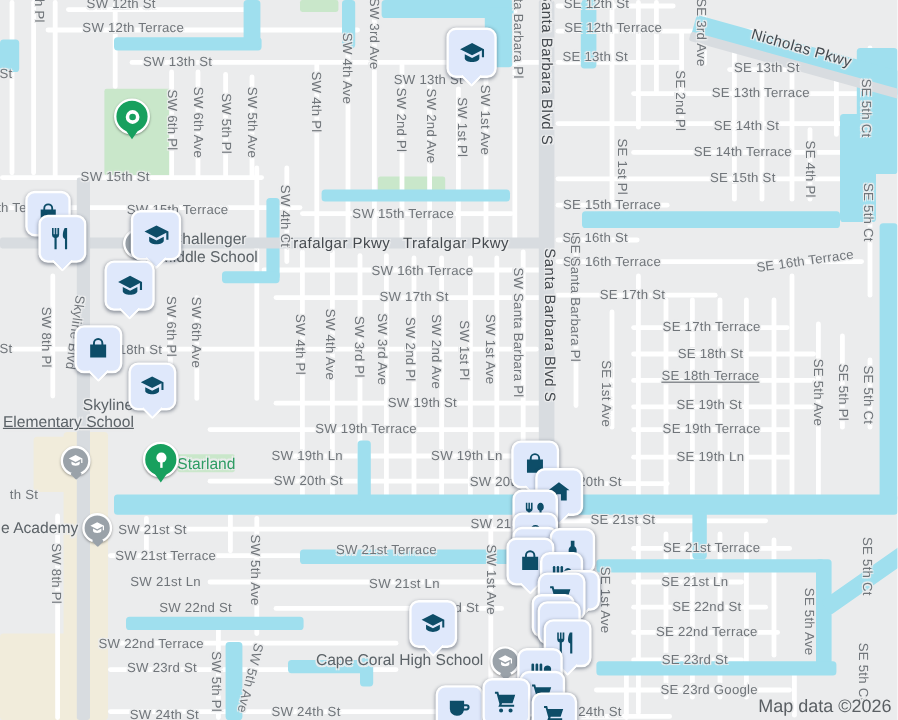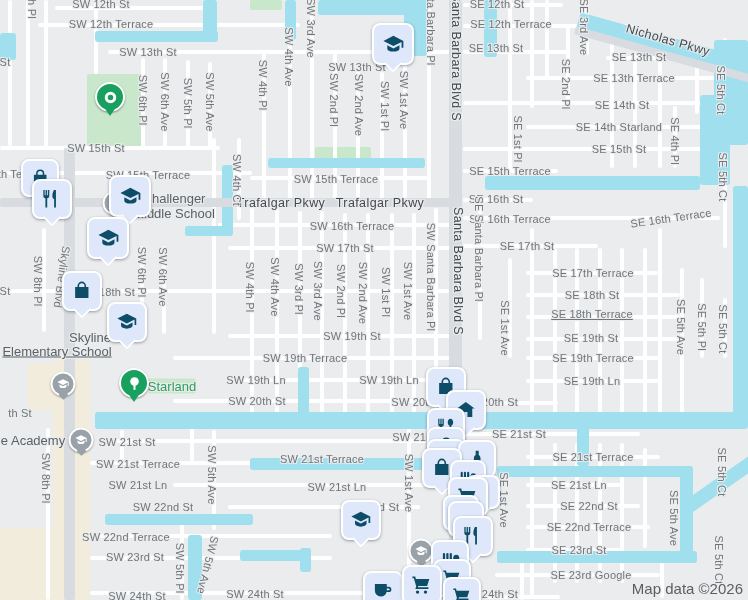--- a/index.html
+++ b/index.html
@@ -229,21 +229,21 @@
     <div class="lbl" style="left: 126px; top: 537px; transform: translate(-50%, -50%);">SW 22nd Terrace</div>
     <div class="lbl" style="left: 135px; top: 557px; transform: translate(-50%, -50%);">SW 23rd St</div>
     <div class="lbl" style="left: 137px; top: 596px; transform: translate(-50%, -50%);">SW 24th St</div>
     <div class="lbl" style="left: 255px; top: 594px; transform: translate(-50%, -50%);">SW 24th St</div>
     <div class="lbl" style="left: 497px; top: 4px; transform: translate(-50%, -50%);">SE 12th St</div>
     <div class="lbl" style="left: 511px; top: 24px; transform: translate(-50%, -50%);">SE 12th Terrace</div>
     <div class="lbl" style="left: 496px; top: 48px; transform: translate(-50%, -50%);">SE 13th St</div>
     <div class="lbl" style="left: 639px; top: 57px; transform: translate(-50%, -50%);">SE 13th St</div>
     <div class="lbl" style="left: 634px; top: 78px; transform: translate(-50%, -50%);">SE 13th Terrace</div>
     <div class="lbl" style="left: 622px; top: 105px; transform: translate(-50%, -50%);">SE 14th St</div>
-    <div class="lbl" style="left: 619px; top: 127px; transform: translate(-50%, -50%);">SE 14th Starland</div>
+    <div class="lbl" style="left: 619px; top: 127px; transform: translate(-50%, -50%);">SE 14th Terrace</div>
     <div class="lbl" style="left: 619px; top: 149px; transform: translate(-50%, -50%);">SE 15th St</div>
     <div class="lbl" style="left: 510px; top: 171px; transform: translate(-50%, -50%);">SE 15th Terrace</div>
     <div class="lbl" style="left: 496px; top: 199px; transform: translate(-50%, -50%);">SE 16th St</div>
     <div class="lbl" style="left: 510px; top: 219px; transform: translate(-50%, -50%);">SE 16th Terrace</div>
     <div class="lbl" style="left: 671px; top: 218px; transform: translate(-50%, -50%) rotate(-8deg);">SE 16th Terrace</div>
     <div class="lbl" style="left: 527px; top: 246px; transform: translate(-50%, -50%);">SE 17th St</div>
     <div class="lbl" style="left: 593px; top: 273px; transform: translate(-50%, -50%);">SE 17th Terrace</div>
     <div class="lbl" style="left: 592px; top: 295px; transform: translate(-50%, -50%);">SE 18th St</div>
     <div class="lbl" style="left: 592px; top: 314px; transform: translate(-50%, -50%); text-decoration: underline;">SE 18th Terrace</div>
     <div class="lbl" style="left: 591px; top: 338px; transform: translate(-50%, -50%);">SE 19th St</div>
@@ -316,20 +316,23 @@
     </div>
     <div class="poi" style="left: 57px; top: 351px; transform: translate(-50%, -50%); text-decoration: underline;">
       <div>Elementary School</div>
     </div>
     <div class="poi park" style="left: 172px; top: 386px; transform: translate(-50%, -50%);">
       <div>Starland</div>
     </div>
     <div class="poi" style="left: 33px; top: 440px; transform: translate(-50%, -50%);">
       <div>e Academy</div>
     </div>
+    <div class="poi" style="left: 333px; top: 550px; transform: translate(-50%, -50%);">
+      <div>Cape Coral High School</div>
+    </div>
     <div class="circle" style="left: 115px; top: 203px; transform: translate(-50%, -50%);">
       <div class="tail"></div>
       <svg viewBox="0 0 24 24">
         <path d="M12 3 1.5 8.4 12 13.8l8.6-4.4v6.1h1.9V8.4Z"></path>
         <path d="M5.6 12.9v3.6c0 1.7 2.9 3.1 6.4 3.1s6.4-1.4 6.4-3.1v-3.6L12 16.2Z"></path>
       </svg>
     </div>
     <div class="circle" style="left: 63px; top: 384px; transform: translate(-50%, -50%);">
       <div class="tail"></div>
       <svg viewBox="0 0 24 24">

